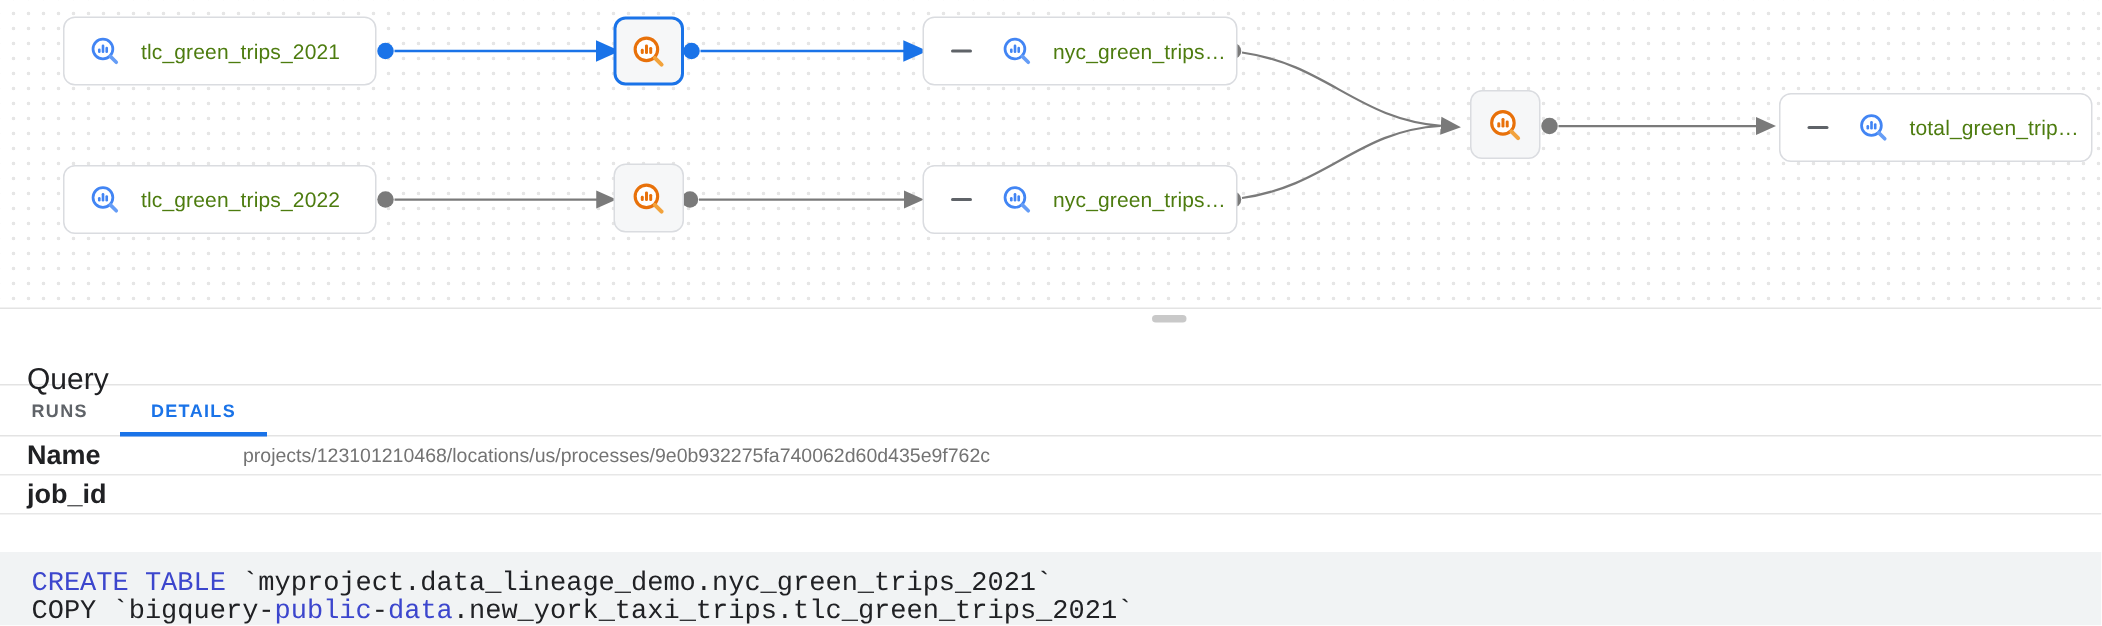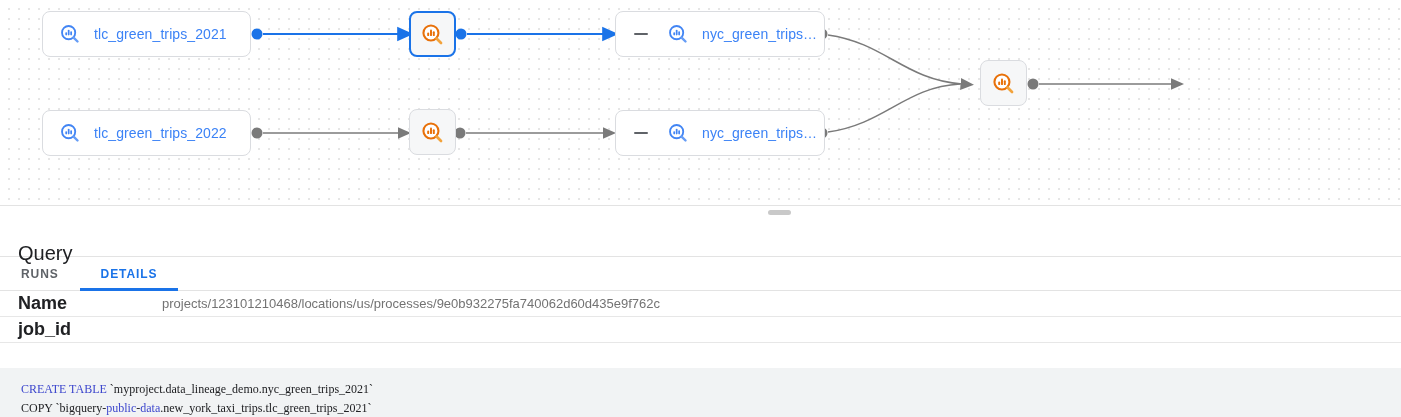--- a/index.html
+++ b/index.html
@@ -16,21 +16,21 @@
     background-position: 4px 4px;
     border-bottom: 1px solid #e3e3e3;
   }
   .edges { position: absolute; left: 0; top: 0; pointer-events: none; }
   .node {
     position: absolute; height: 46px; display: flex; align-items: center;
     background: #fff; border: 1px solid #dadce0; border-radius: 8px;
     padding-left: 16px; cursor: pointer;
   }
   .node .label {
-    font-size: 14px; font-weight: 500; color: #3b82f6; margin-left: 13px;
+    font-size: 14px; font-weight: 500; color: #4d7c0f; margin-left: 13px;
     white-space: nowrap; letter-spacing: .1px;
   }
   .proc {
     position: absolute; width: 47px; height: 46px; display: flex;
     align-items: center; justify-content: center;
     background: #f6f7f8; border: 1px solid #dadce0; border-radius: 8px; cursor: pointer;
   }
   .proc.selected { border: 2px solid #1a73e8; }
   .minus { width: 14px; height: 2.4px; background: #5f6368; border-radius: 1px;
     margin-right: 19px; flex: 0 0 auto; cursor: pointer; }
@@ -56,22 +56,22 @@
   .details-table { width: 100%; }
   .detail-row { display: flex; align-items: center; height: 26px;
     border-bottom: 1px solid #e7e7e7; }
   .detail-label { width: 162px; padding-left: 18px; font-size: 18px; font-weight: bold;
     color: #202124; flex: 0 0 auto; }
   .detail-value { font-size: 13px; color: #737373; white-space: nowrap; }
 
   
   .codeblock { position: absolute; left: 0; top: 368px; width: 1401px; height: 49px;
     background: #f1f3f4; padding: 12px 0 0 21px; overflow: hidden; }
-  .codeblock div { font-family: Liberation Serif, serif;
-    font-size: 12px; line-height: 19px; color: #202124; white-space: pre; }
+  .codeblock div { font-family: Liberation Mono, monospace;
+    font-size: 18px; line-height: 19px; color: #202124; white-space: pre; }
   .codeblock .kw { color: #3c46cd; }
 </style>
 </head>
 <body>
 
 <div class="page">
 
   <div class="graph">
 
     <svg class="edges" width="1401" height="206">
@@ -172,20 +172,31 @@
     <div class="proc" style="left:980px; top:60px;">
       <svg class="bqicon" viewBox="0 0 24 24">
         <circle cx="10.5" cy="10.5" r="7.2" fill="#fff" stroke="#e8710a" stroke-width="2"></circle>
         <rect x="6.9" y="10.1" width="1.9" height="3.4" rx="0.9" fill="#e8710a"></rect>
         <rect x="9.6" y="7.3" width="1.9" height="6.2" rx="0.9" fill="#e8710a"></rect>
         <rect x="12.3" y="8.9" width="1.9" height="4.6" rx="0.9" fill="#e8710a"></rect>
         <path d="M15.9,15.9 L20.2,20.2" stroke="#f2a33c" stroke-width="2.6" stroke-linecap="round"></path>
       </svg>
     </div>
 
+    <div class="node" style="left:1186px; top:62px; width:209px; padding-left:18px;">
+      <div class="minus"></div>
+      <svg class="bqicon" viewBox="0 0 24 24">
+        <circle cx="10.5" cy="10.5" r="7.2" fill="#fff" stroke="#4285f4" stroke-width="2"></circle>
+        <rect x="6.9" y="10.1" width="1.9" height="3.4" rx="0.9" fill="#4285f4"></rect>
+        <rect x="9.6" y="7.3" width="1.9" height="6.2" rx="0.9" fill="#4285f4"></rect>
+        <rect x="12.3" y="8.9" width="1.9" height="4.6" rx="0.9" fill="#4285f4"></rect>
+        <path d="M15.9,15.9 L20.2,20.2" stroke="#669df6" stroke-width="2.6" stroke-linecap="round"></path>
+      </svg>
+      <span class="label">total_green_trip…</span>
+    </div>
   </div>
 
   <div class="drag-handle"></div>
 
   <div class="panel">
     <div class="panel-header">
       <span class="panel-title">Query</span>
     </div>
     <div class="tabbar">
       <div class="tab">RUNS</div>

